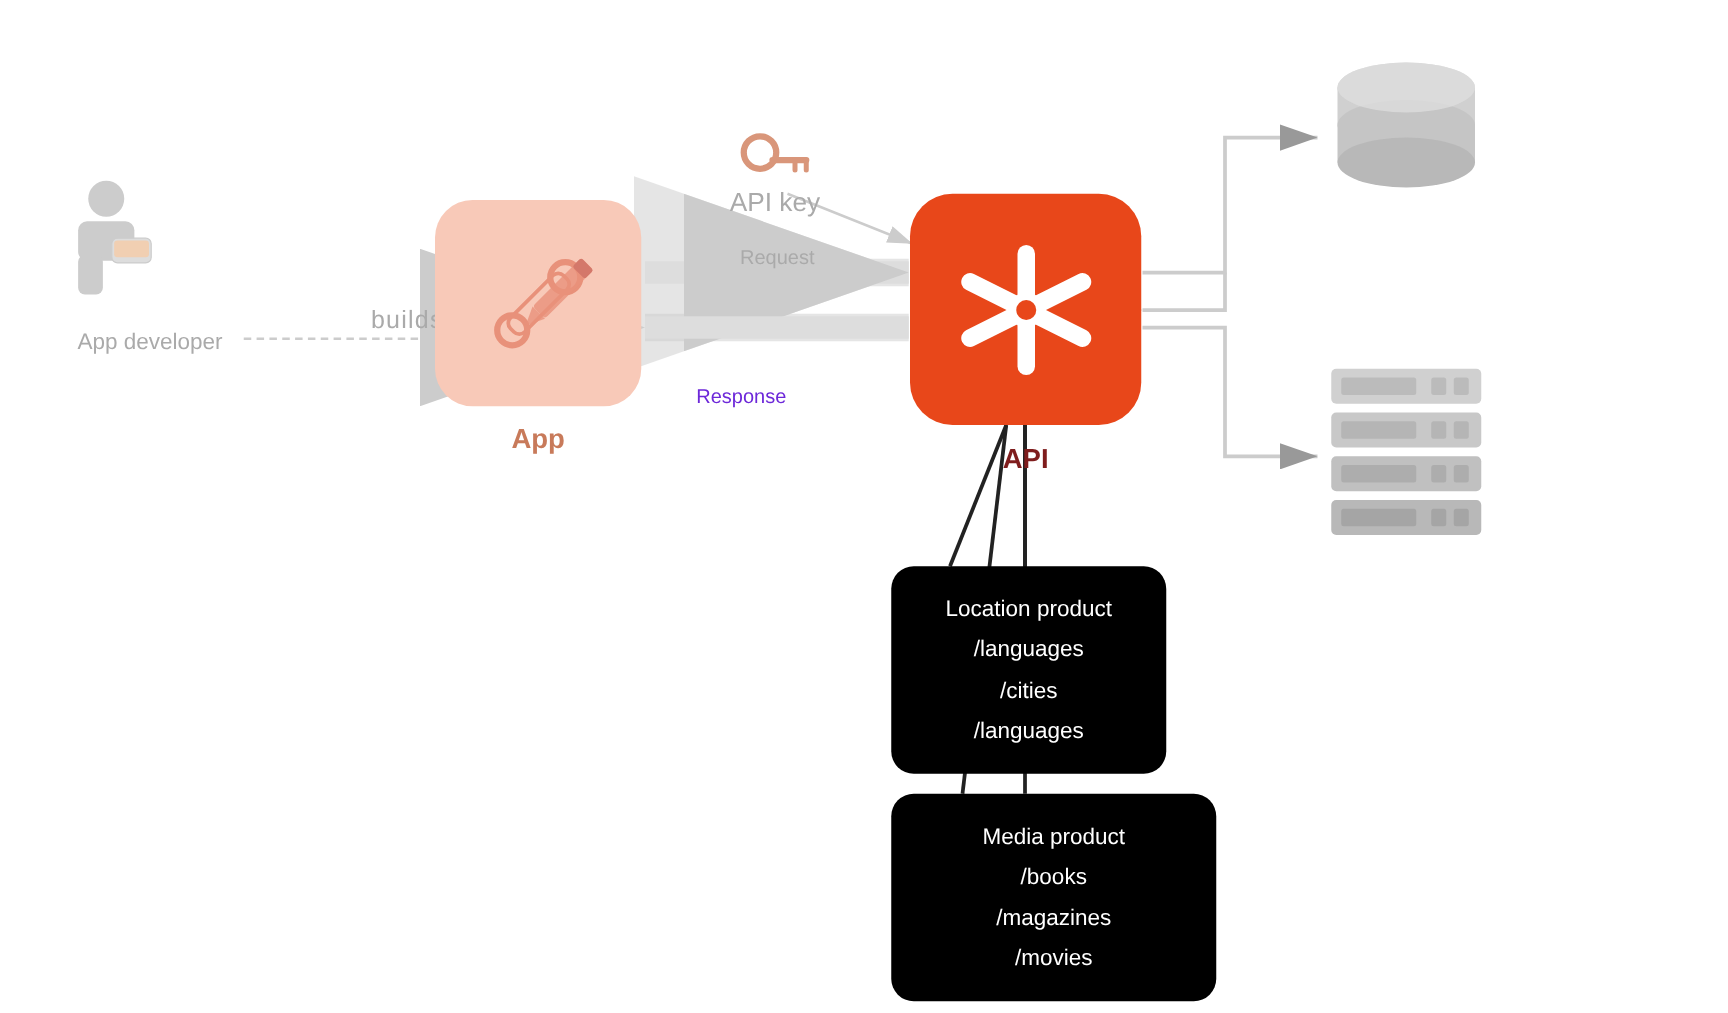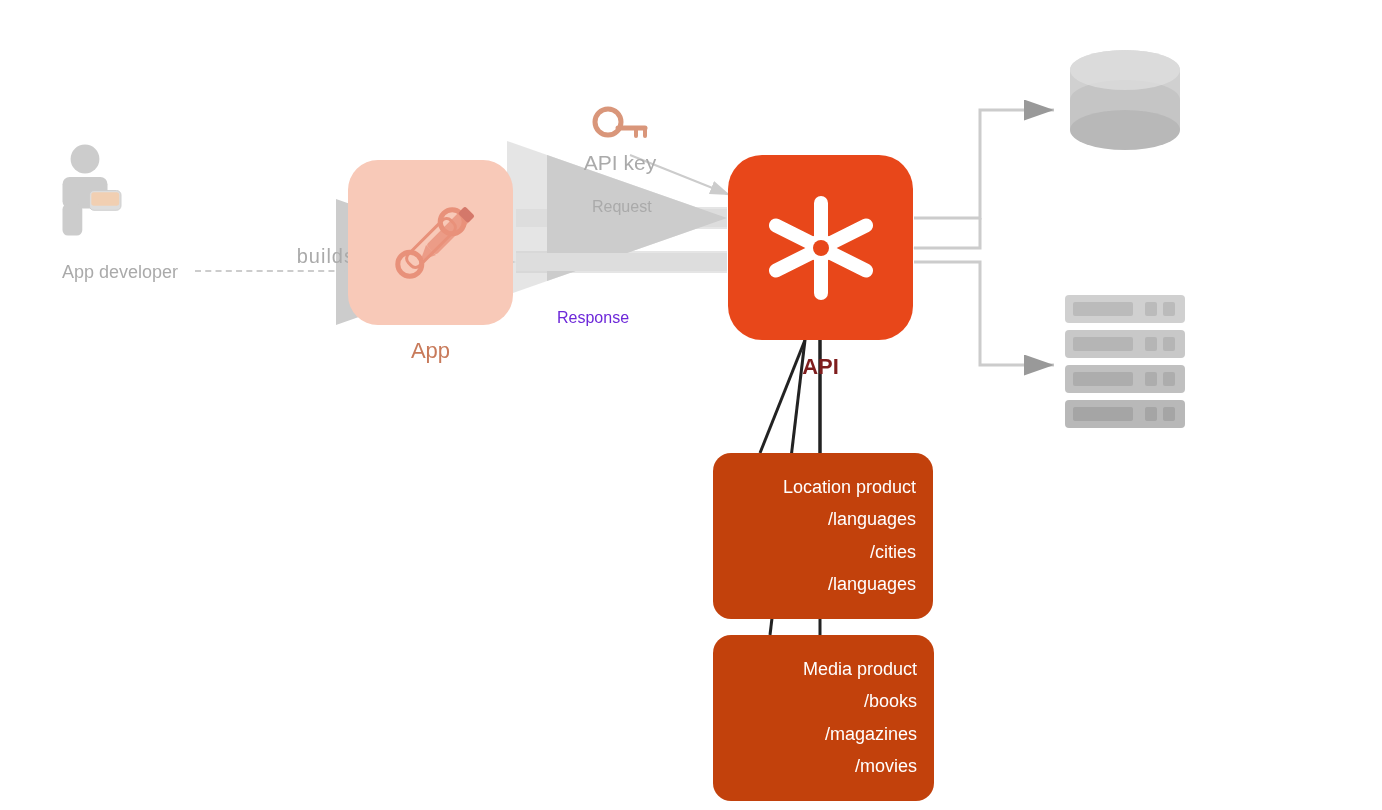--- a/index.html
+++ b/index.html
@@ -72,21 +72,21 @@
       justify-content: center;
     }
     .app-label {
       position: absolute;
       left: 348px;
       top: 338px;
       width: 165px;
       text-align: center;
       color: #c87a5a;
       font-size: 22px;
-      font-weight: 400;
+      font-weight: 700;
     }
 
     
     .api-key-area {
       position: absolute;
       left: 520px;
       top: 100px;
       display: flex;
       flex-direction: column;
       align-items: center;
@@ -156,37 +156,37 @@
       color: #aaa;
       font-size: 17px;
       text-align: center;
       line-height: 1.5;
       width: 200px;
     }
 
     
     .product-box {
       position: absolute;
-      background: #c2410c;
+      background: #000000;
       border-radius: 18px;
-      padding: 18px 17px;
-      text-align: right;
+      padding: 18px 32px;
+      text-align: center;
       color: #fff;
       font-size: 19px;
       line-height: 1.7;
     }
     .location-box {
       left: 713px;
       top: 453px;
       width: 220px;
     }
     .media-box {
       left: 713px;
       top: 635px;
-      width: 221px;
+      width: 260px;
     }
 
     
     svg.connections {
       position: absolute;
       top: 0;
       left: 0;
       width: 1382px;
       height: 810px;
       pointer-events: none;

